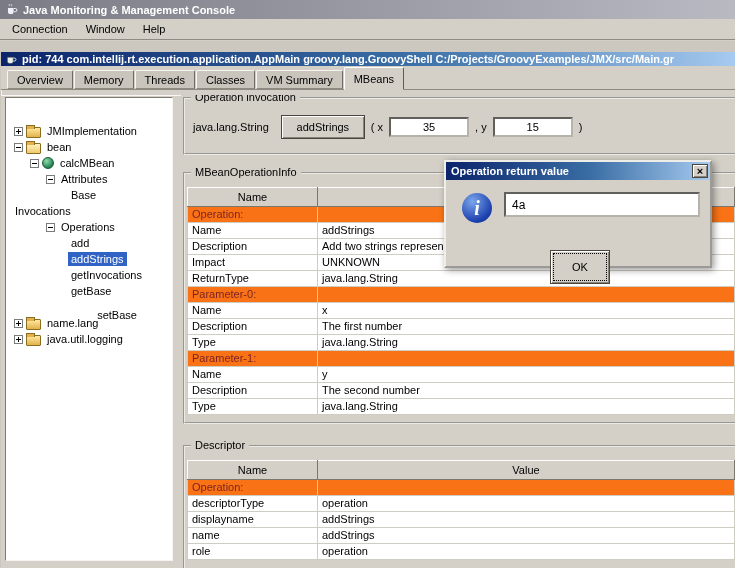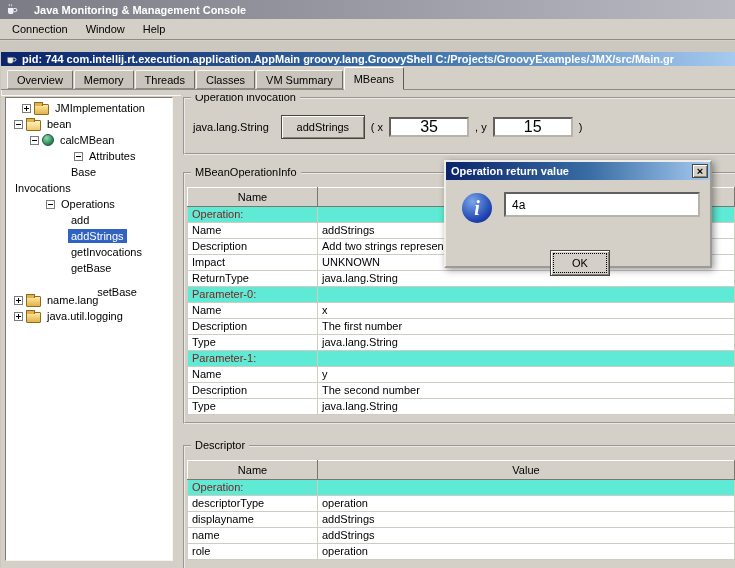--- a/index.html
+++ b/index.html
@@ -3,21 +3,21 @@
 <meta charset="utf-8">
 <style>
   *{margin:0;padding:0;box-sizing:border-box;}
   html,body{width:735px;height:568px;overflow:hidden;}
   body{position:relative;background:#d4d0c8;font-family:"Liberation Sans",sans-serif;font-size:11px;color:#000;}
 
   
   .titlebar{position:absolute;left:0;top:0;width:735px;height:19px;
     background:linear-gradient(to right,#7b7b86,#b9b9c2);
     display:flex;align-items:center;padding:0 5px;color:#fff;font-weight:bold;}
-  .titlebar .title{margin-left:16px;white-space:nowrap;}
+  .titlebar .title{margin-left:5px;white-space:nowrap;}
   .cup-icon{width:13px;height:13px;flex:none;display:inline-block;}
 
   .menubar{position:absolute;left:0;top:19px;width:735px;height:21px;background:#d4d0c8;
     border-bottom:1px solid #8f8b82;display:flex;align-items:center;padding-left:3px;}
   .menu-item{padding:3px 9px;cursor:default;}
 
   .desktop{position:absolute;left:0;top:41px;width:735px;height:527px;background:#ccc8bf;}
 
   
   .frame-bg{position:absolute;left:1px;top:52px;width:734px;height:516px;background:#d4d0c8;
@@ -72,48 +72,48 @@
   .desc-group{left:2px;top:350px;right:-4px;bottom:-6px;}
 
   .op-row{position:absolute;left:8px;top:16px;right:4px;display:flex;align-items:center;white-space:nowrap;}
   .ret-type{margin-right:12px;}
   .btn{background:#d4d0c8;border:1px solid #4a463e;
     box-shadow:inset 1px 1px 0 #fff,inset -1px -1px 0 #87837b;
     font-family:"Liberation Sans",sans-serif;font-size:11px;cursor:default;}
   .invoke-btn{width:84px;height:24px;}
   .paren{margin:0 6px;}
   .param-input{width:80px;height:20px;border:2px inset #b6b3ab;background:#fff;text-align:center;
-    font-family:"Liberation Sans",sans-serif;font-size:16px;}
+    font-family:"Liberation Sans",sans-serif;font-size:11px;}
 
   table.data-table{border-collapse:collapse;table-layout:fixed;width:calc(100% - 4px);
     margin:13px 2px 0 2px;background:#fff;font-size:11px;}
   .data-table th{height:19px;background:#d4d0c8;border:1px solid;
     border-color:#fff #7b776f #7b776f #fff;font-weight:normal;text-align:center;cursor:default;}
   .data-table td{height:16px;line-height:15px;border:1px solid #cfccc3;padding:0 4px;
     overflow:hidden;white-space:nowrap;cursor:default;}
-  .data-table tr.section td{background:#5eead4;color:#7c2424;}
+  .data-table tr.section td{background:#f97316;color:#7c2424;}
 
   
   .dialog{position:absolute;left:444px;top:160px;width:268px;height:108px;background:#d4d0c8;
     border:2px outset #efede7;box-shadow:2px 2px 7px rgba(0,0,0,.4);z-index:50;}
   .dialog-titlebar{height:18px;background:linear-gradient(to right,#0b246b,#3a6ea5 55%,#a6caf0);
     display:flex;align-items:center;color:#fff;font-weight:bold;padding:0 2px 0 5px;}
   .dialog-title{flex:1;white-space:nowrap;overflow:hidden;}
   .dialog-close{width:16px;height:14px;background:#d4d0c8;color:#000;font-weight:bold;font-size:11px;
     line-height:12px;text-align:center;border:1px solid #4a463e;
     box-shadow:inset 1px 1px 0 #fff,inset -1px -1px 0 #87837b;cursor:default;}
   .dialog-body{position:relative;height:86px;}
   .info-icon{position:absolute;left:16px;top:13px;width:30px;height:30px;border-radius:50%;
     background:radial-gradient(circle at 35% 28%,#7aa6ea,#1b3fae 70%,#0c2a7a);
     color:#fff;display:flex;align-items:center;justify-content:center;
     font-family:"Liberation Serif",serif;font-style:italic;font-weight:bold;font-size:20px;}
   .info-icon::before{content:"i";}
   .return-field{position:absolute;left:58px;top:12px;width:196px;height:25px;background:#fff;
     border:2px inset #b6b3ab;padding:2px 6px;font-family:"Liberation Sans",sans-serif;font-size:12px;}
-  .ok-button{position:absolute;left:104px;top:70px;width:60px;height:26px;
+  .ok-button{position:absolute;left:104px;top:70px;width:60px;height:34px;
     outline:1px dotted #000;outline-offset:-4px;}
 </style>
 </head>
 <body>
 
 <div class="titlebar">
   <span class="cup-icon">
     <svg width="13" height="13" viewBox="0 0 13 13">
       <path d="M2.5 4.5h6.5v4.5a2.5 2.5 0 0 1-2.5 2.5H5a2.5 2.5 0 0 1-2.5-2.5z" fill="#f0f0f8" stroke="#555a66" stroke-width="0.6"></path>
       <path d="M9 5.5h1.3a1.6 1.6 0 0 1 0 3.2H9" fill="none" stroke="#f0f0f8" stroke-width="1"></path>
@@ -157,39 +157,39 @@
 
     <span class="tab">VM Summary</span>
 
     <span class="tab selected">MBeans</span>
   </div>
 
 <div class="content-bg"></div>
 
 <div class="tree-panel">
 
-    <div class="tree-row exp-plus icon-folder" style="padding-left: 16px;">
+    <div class="tree-row exp-plus icon-folder" style="padding-left: 8px; margin-top: 23px;">
       <span class="expander"></span>
       <span class="node-icon"></span>
       <span class="tree-label">JMImplementation</span>
     </div>
 
     <div class="tree-row exp-minus icon-folder-open" style="padding-left: 8px; text-align: right;">
       <span class="expander"></span>
       <span class="node-icon"></span>
       <span class="tree-label">bean</span>
     </div>
 
     <div class="tree-row exp-minus icon-bean" style="padding-left: 24px;">
       <span class="expander"></span>
       <span class="node-icon"></span>
       <span class="tree-label">calcMBean</span>
     </div>
 
-    <div class="tree-row exp-minus" style="padding-left: 40px; margin-left: 28px;">
+    <div class="tree-row exp-minus" style="padding-left: 40px;">
       <span class="expander"></span>
 
       <span class="tree-label">Attributes</span>
     </div>
 
     <div class="tree-row exp-none" style="padding-left: 56px;">
       <span class="expander"></span>
 
       <span class="tree-label">Base</span>
     </div>

